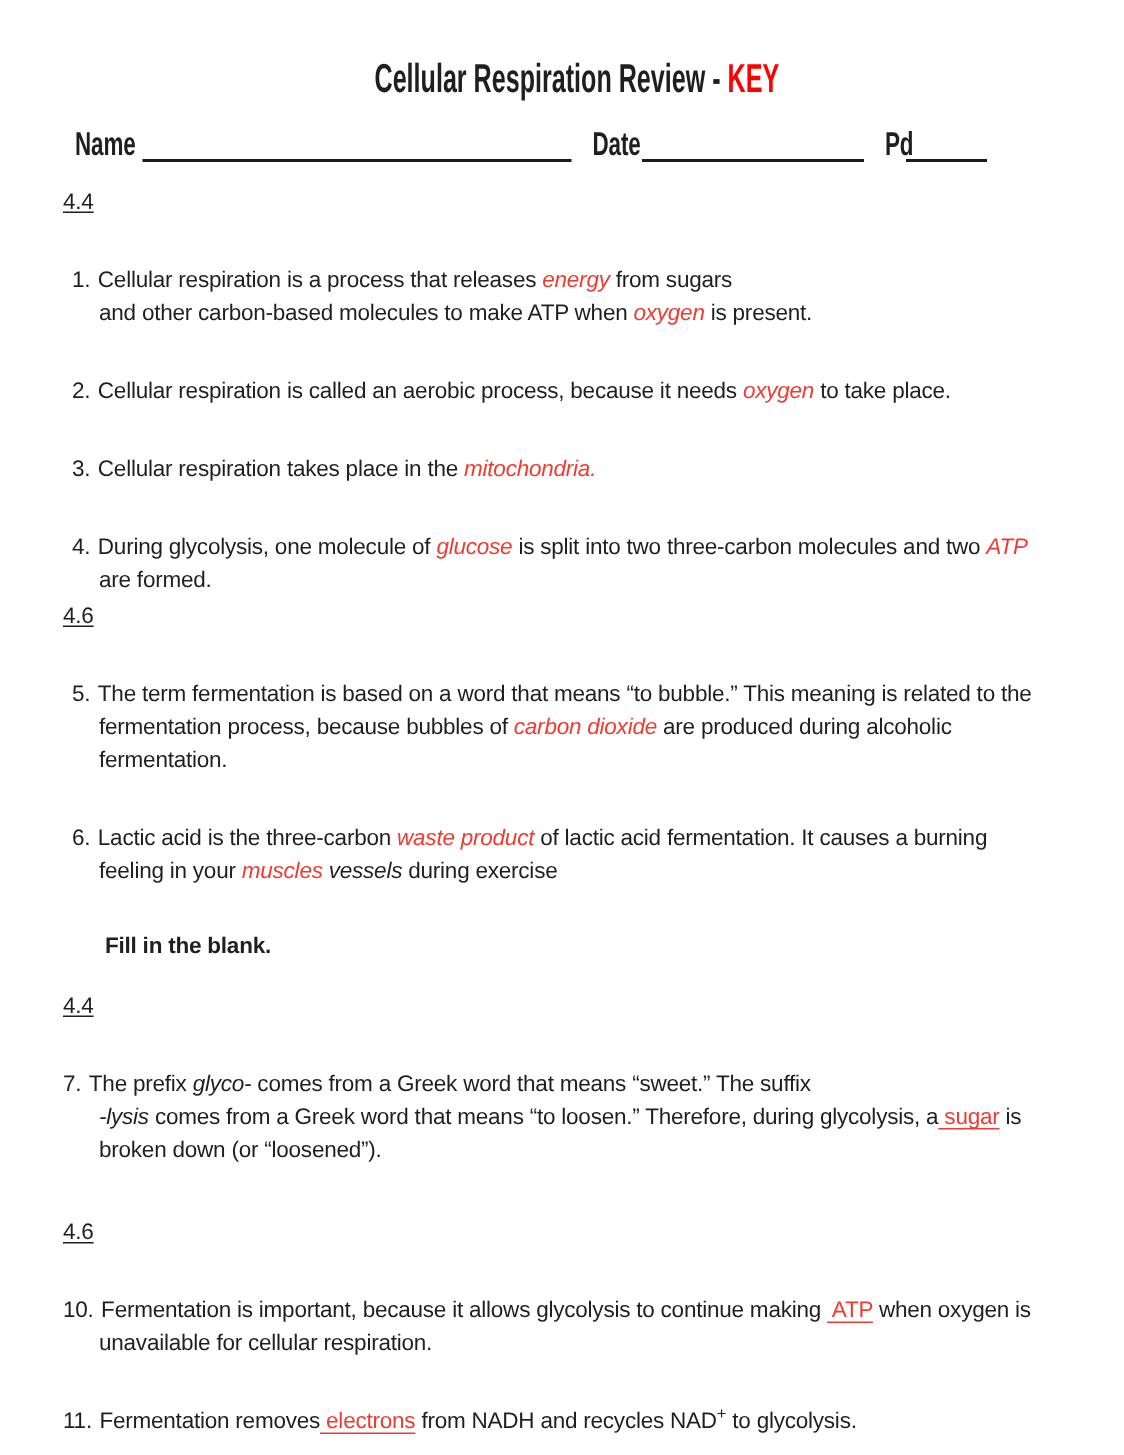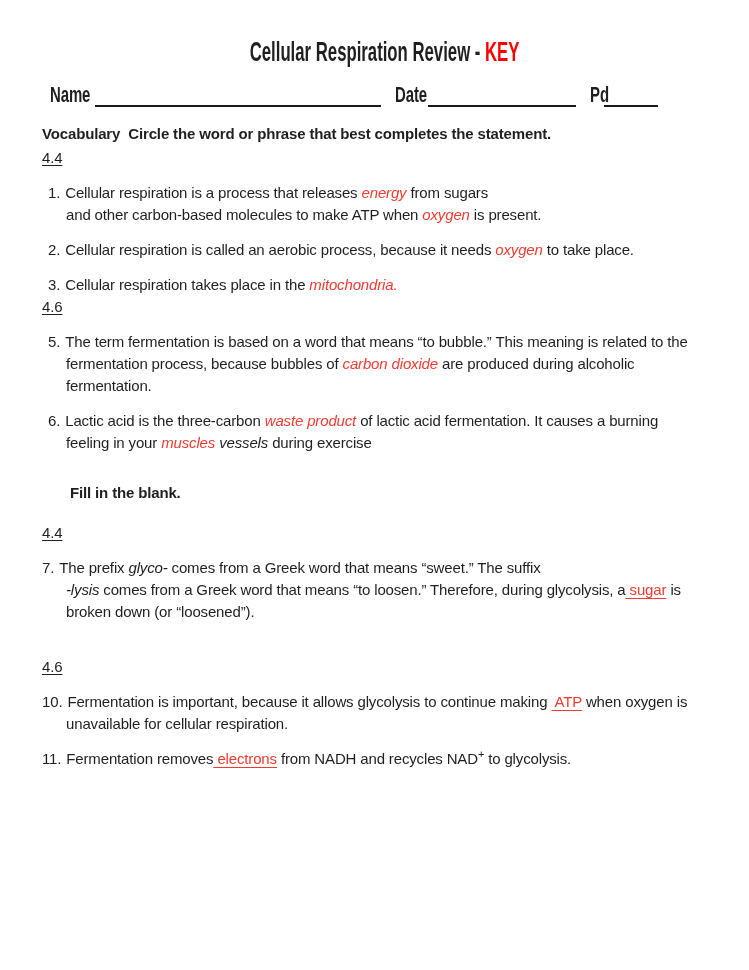--- a/index.html
+++ b/index.html
@@ -44,21 +44,21 @@
   .section-heading{font-weight:700;white-space:pre-wrap;}
   .section:nth-of-type(1) .section-heading{margin-top:16px;}
   .section:nth-of-type(2) .section-heading{margin-top:28px;margin-left:28px;}
   .chapter{text-decoration:underline;text-underline-offset:2px;}
   .section:nth-of-type(1) .group:nth-of-type(2) .chapter{margin-top:2px;}
   .section:nth-of-type(1) .group:nth-of-type(3) .chapter{margin-top:0px;}
   .section:nth-of-type(2) .group:nth-of-type(2) .chapter{margin-top:18px;}
   .section:nth-of-type(2) .group:nth-of-type(3) .chapter{margin-top:33px;}
 
   .item{
-    margin-top:13px;
+    margin-top:30px;
     padding-left:24px;text-indent:-24px;
     white-space:pre-wrap;
   }
   .section:nth-of-type(1) .item{margin-left:6px;padding-left:18px;text-indent:-18px;}
   .section:nth-of-type(1) .group:nth-of-type(2) .item:first-of-type{margin-top:15px;}
   .num{margin-right:5px;}
 
   .seg-red-italic{color:var(--answer-red,#f03b30);font-style:italic;}
   .seg-italic{font-style:italic;}
   .seg-answer{
@@ -85,26 +85,26 @@
     <span class="field-label">Date</span>
     <span class="field-line line-date"></span>
     <span class="field-gap"></span>
     <span class="field-label">Pd</span>
     <span class="field-line line-pd"></span>
   </div>
 
 
   <div id="sections">
       <div class="section">
-        <div class="section-heading">Vocabulary  Circle the word or phrase that best completes the statement.</div>
         <div class="group">
           <div class="chapter">4.4</div>
           <div class="item"><span class="num">1.</span><span>Cellular respiration is a process that releases </span><span class="seg-red-italic">energy</span><span> from sugars</span><br><span>and other carbon-based molecules to make ATP when </span><span class="seg-red-italic">oxygen</span><span> is present.</span></div>
           <div class="item"><span class="num">2.</span><span>Cellular respiration is called an aerobic process, because it needs </span><span class="seg-red-italic">oxygen</span><span> to take place.</span></div>
           <div class="item"><span class="num">3.</span><span>Cellular respiration takes place in the </span><span class="seg-red-italic">mitochondria.</span></div>
+          <div class="item"><span class="num">4.</span><span>During glycolysis, one molecule of </span><span class="seg-red-italic">glucose</span><span> is split into two three-carbon molecules and two </span><span class="seg-red-italic">ATP</span><br><span>are formed.</span></div>
         </div>
         <div class="group">
           <div class="chapter">4.6</div>
           <div class="item"><span class="num">5.</span><span>The term fermentation is based on a word that means “to bubble.” This meaning is related to the</span><br><span>fermentation process, because bubbles of </span><span class="seg-red-italic">carbon dioxide</span><span> are produced during alcoholic</span><br><span>fermentation.</span></div>
           <div class="item"><span class="num">6.</span><span>Lactic acid is the three-carbon </span><span class="seg-red-italic">waste product</span><span> of lactic acid fermentation. It causes a burning</span><br><span>feeling in your </span><span class="seg-red-italic">muscles</span><span> </span><span class="seg-italic">vessels</span><span> during exercise</span></div>
         </div>
       </div>
       <div class="section">
         <div class="section-heading">Fill in the blank.</div>
         <div class="group">

